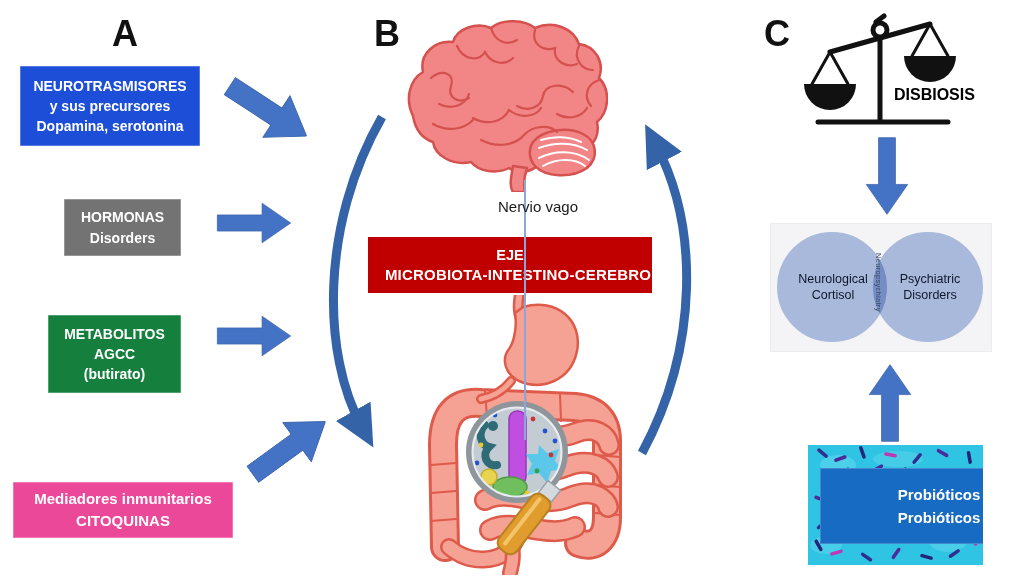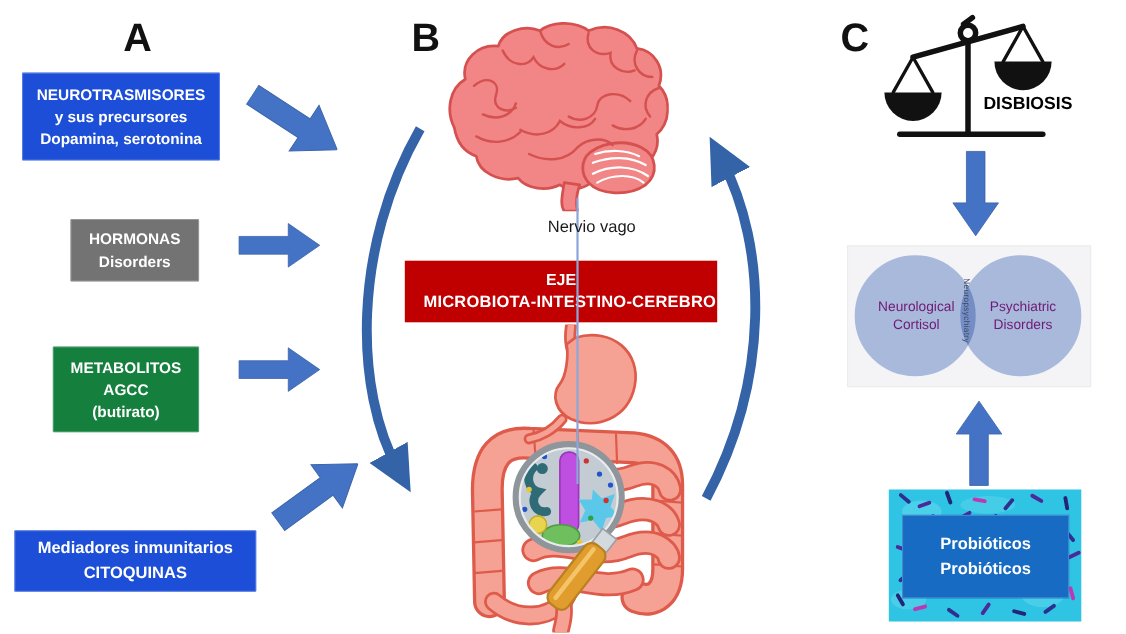--- a/index.html
+++ b/index.html
@@ -13,21 +13,21 @@
   }
   .mediator-box{
     display:flex;flex-direction:column;justify-content:center;align-items:center;
     color:#fff;font-weight:bold;text-align:center;border-radius:1px;
     box-shadow:0 0 0 1px rgba(255,255,255,.25) inset;
   }
   .mediator-box .ln{font-size:14px;line-height:1.45;white-space:nowrap;}
   #box-neuro{left:20px;top:66px;width:180px;height:80px;background:#1d4ed8;}
   #box-hormonas{left:64px;top:199px;width:117px;height:57px;background:#737373;}
   #box-metabolitos{left:48px;top:315px;width:133px;height:78px;background:#15803d;}
-  #box-mediadores{left:13px;top:482px;width:220px;height:56px;background:#1d4ed8;}
+  #box-mediadores{left:13px;top:482px;width:220px;height:56px;background:#ec4899;}
   #box-mediadores .ln{font-size:15px;}
 
   .block-arrow{position:absolute;}
   #arrow-a1{left:222px;top:82px;width:92px;height:58px;transform:rotate(33deg);}
   #arrow-a2{left:210px;top:201px;width:88px;height:44px;}
   #arrow-a3{left:210px;top:314px;width:88px;height:44px;}
   #arrow-a4{left:244px;top:418px;width:90px;height:60px;transform:rotate(-36deg);}
   #arrow-c-down{left:864px;top:131px;width:46px;height:90px;}
   #arrow-c-up{left:867px;top:360px;width:46px;height:86px;}
 
@@ -47,34 +47,35 @@
   #axis-box .l1{font-size:14.5px;line-height:1.3;}
   #axis-box .l2{font-size:15px;line-height:1.3;letter-spacing:.2px;margin-left:16px;}
 
   #disbiosis-label{left:894px;top:86px;font-size:16px;font-weight:bold;color:#000;z-index:3;}
 
   #venn-panel{left:770px;top:223px;width:222px;height:129px;background:#f4f4f6;border:1px solid #ececee;box-sizing:border-box;}
   .venn-circle{position:absolute;width:114px;height:114px;border-radius:50%;
     background:#B0C2E4;border:2px solid #ffffff;mix-blend-mode:multiply;box-sizing:border-box;}
   #venn-left-circle{left:4px;top:6px;}
   #venn-right-circle{left:100px;top:6px;}
-  .venn-text{position:absolute;width:90px;text-align:center;font-size:12.5px;color:#701a75;line-height:1.25;z-index:2;}
+  .venn-text{position:absolute;width:90px;text-align:center;font-size:12.5px;color:#0f172a;line-height:1.25;z-index:2;}
   #venn-left-text{left:17px;top:48px;}
   #venn-right-text{left:114px;top:48px;}
   #venn-overlap-text{
     position:absolute;left:103px;top:29px;height:72px;z-index:2;
     writing-mode:vertical-rl;font-size:7.5px;color:#3d4a66;letter-spacing:.3px;
     display:flex;align-items:center;
   }
 
   #micro-box{left:808px;top:445px;width:175px;height:120px;background:#2FC3E4;overflow:hidden;}
   #treatment-box{
     position:absolute;left:12px;top:23px;width:152px;height:76px;background:#176BC2;
     display:flex;flex-direction:column;justify-content:center;align-items:center;z-index:2;
     box-shadow:0 0 0 1px rgba(255,255,255,.2) inset;
+    padding-left:43px;
   }
   #treatment-box .ln{color:#fff;font-weight:bold;font-size:15px;line-height:1.55;white-space:nowrap;}
 </style>
 </head>
 <body>
 
 <div class="abs section-letter" style="left:112px;top:16px;">A</div>
 
 <div class="abs mediator-box" id="box-neuro">
   <div class="ln">NEUROTRASMISORES</div>

